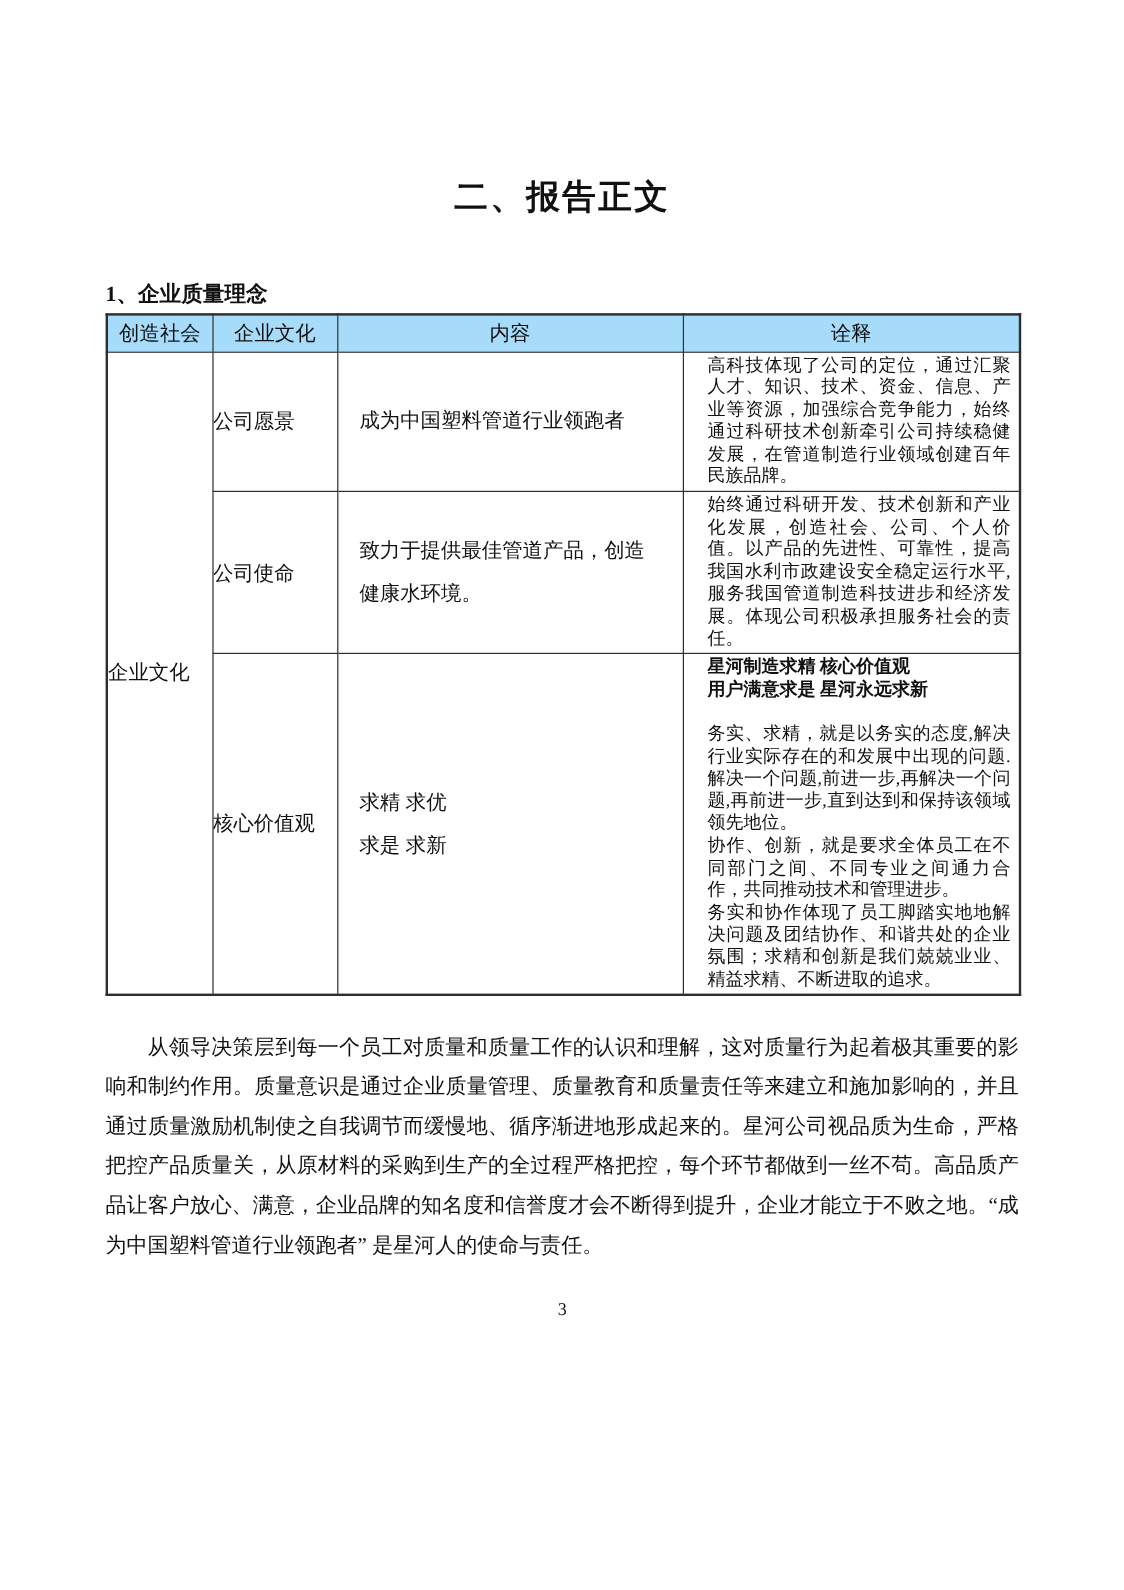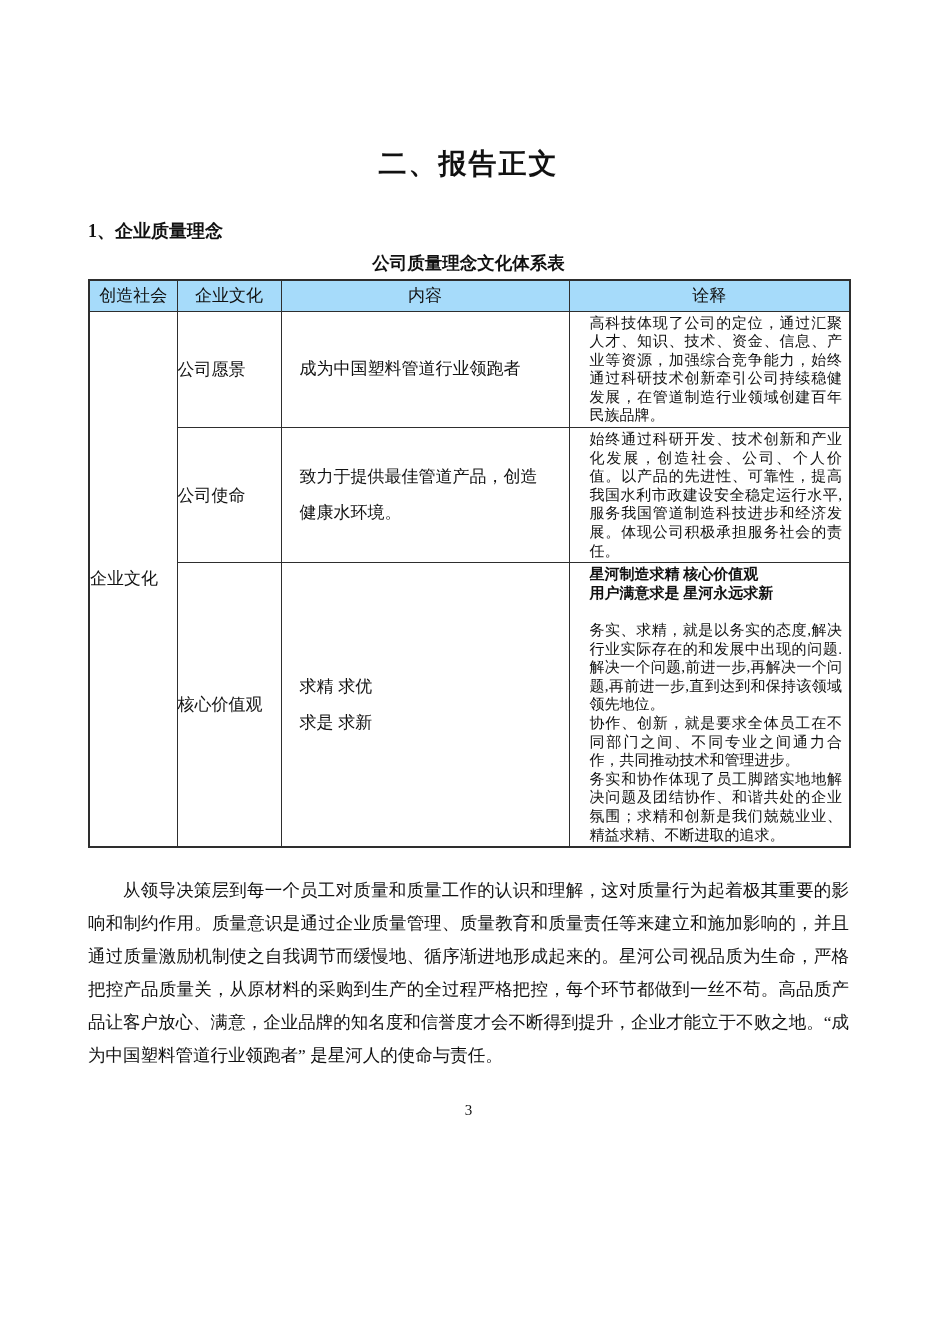--- a/index.html
+++ b/index.html
@@ -15,21 +15,21 @@
     color:var(--text-color);
   }
   .page{padding:0 88px;}
   .doc-title{
     margin-top:145px;
     text-align:center;
     font-family:"Liberation Sans","DejaVu Sans",sans-serif;
     font-size:28px;font-weight:bold;letter-spacing:2px;
   }
   .section-heading{
-    margin-top:36px;
+    margin-top:50px;
     font-size:18px;font-weight:bold;
   }
   .body-par{
     margin-top:26px;
     font-size:17.5px;line-height:33px;
     text-align:justify;text-indent:2em;
   }
   .body-par.tight{margin-top:18px;}
   .table-caption{
     margin-top:8px;
@@ -81,21 +81,20 @@
 </head>
 <body>
 
 <div class="page">
 
   <h1 class="doc-title">二、报告正文</h1>
 
   <h2 class="section-heading">1、企业质量理念</h2>
 
 
-  <div class="table-caption">公司质量理念文化体系表</div>
 
   <table class="culture-table">
     <colgroup>
       <col class="c1">
         <col class="c2">
         <col class="c3">
         <col class="c4">
     </colgroup>
     <thead>
       <tr>

